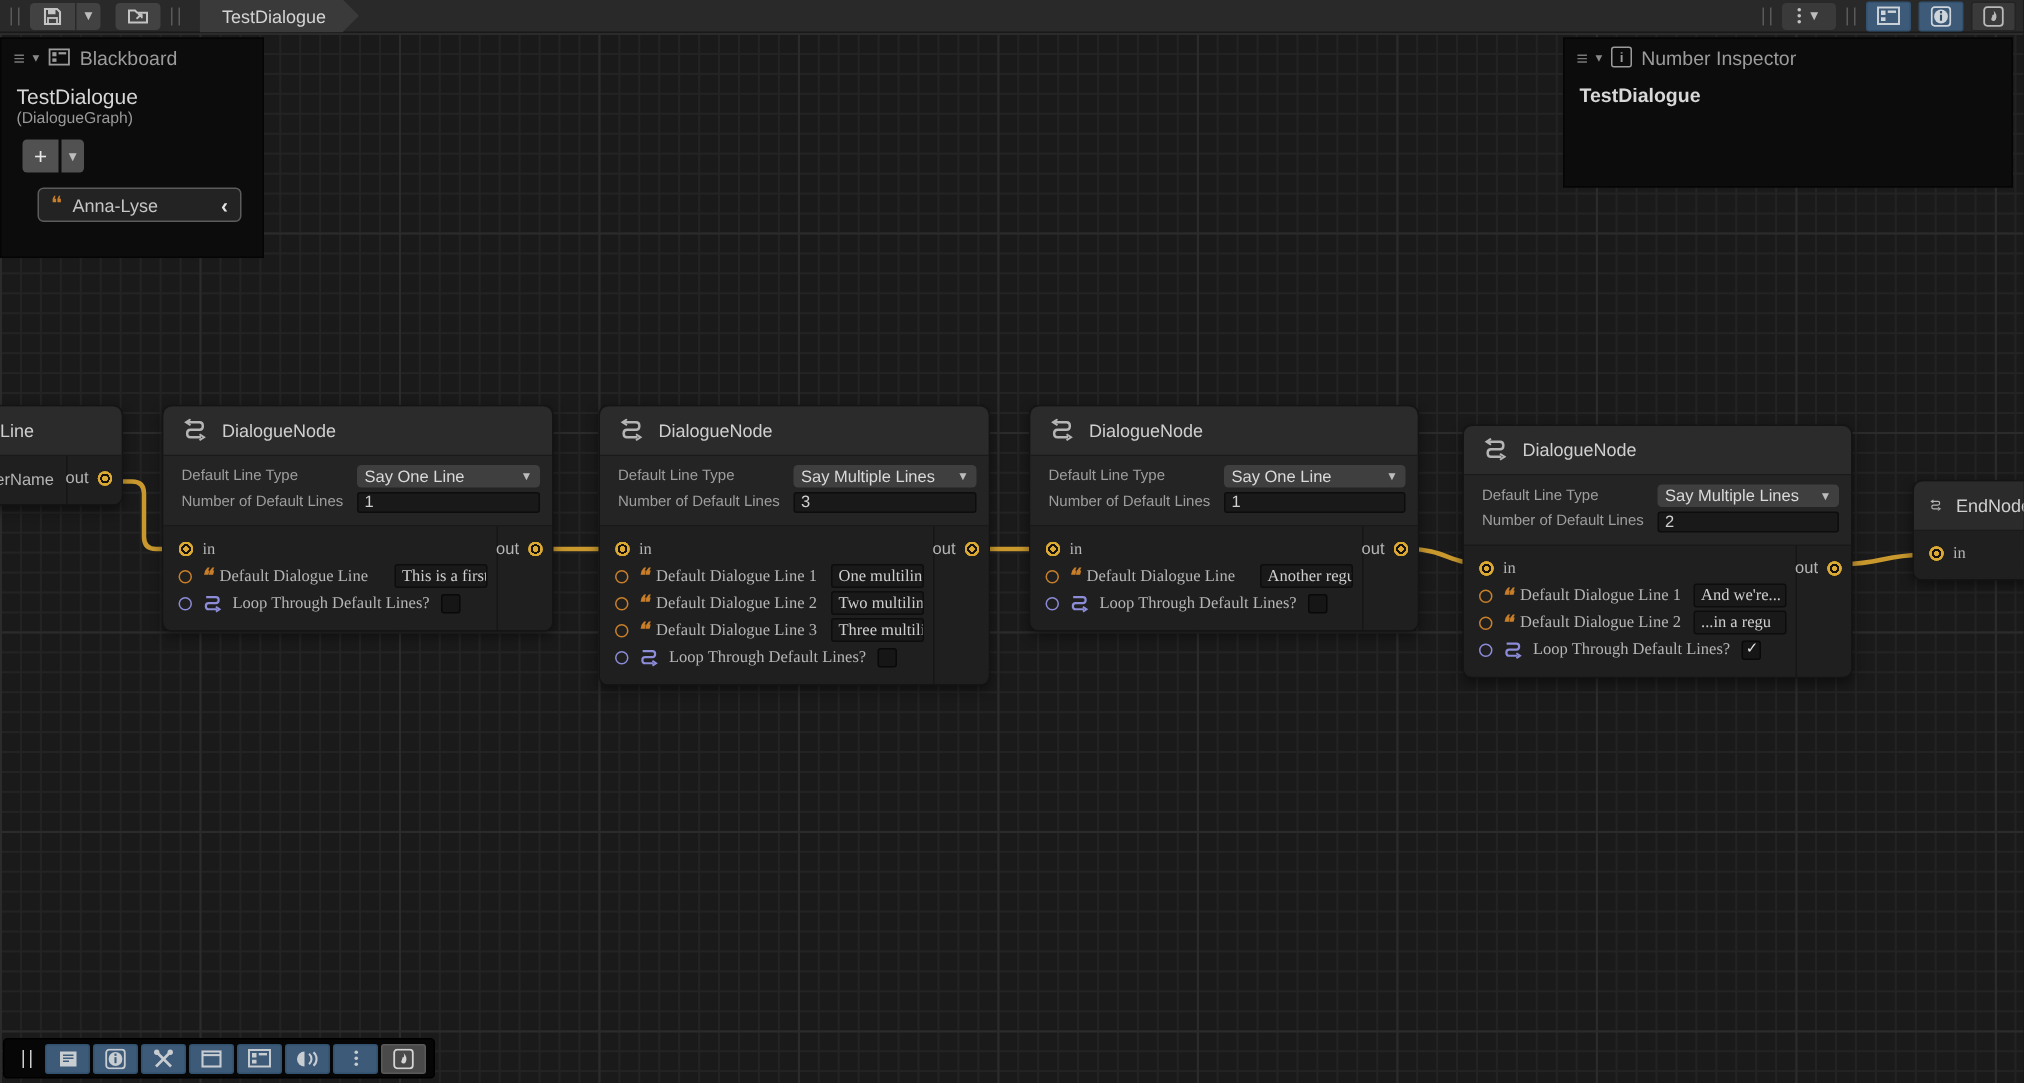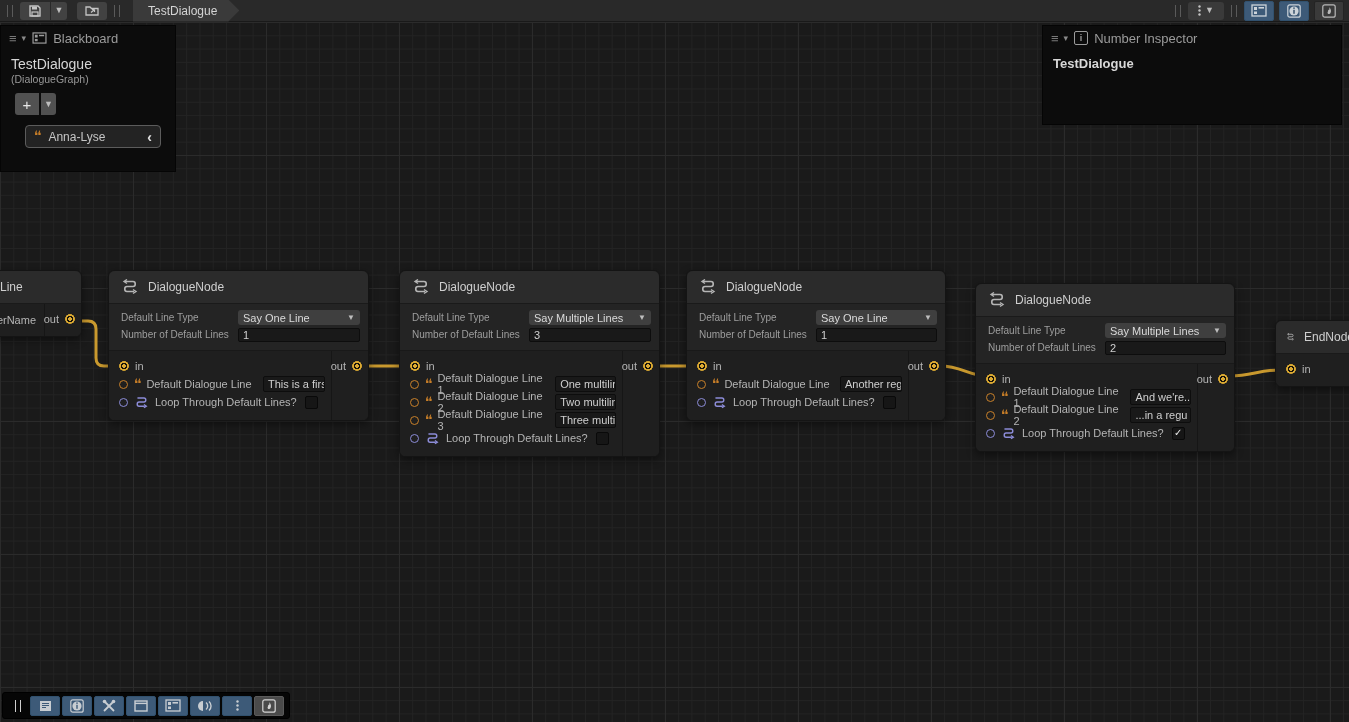--- a/index.html
+++ b/index.html
@@ -74,21 +74,21 @@
     color:#cfcfcf; font-size:12px; }
   .node-props { background:#242424; border-bottom:1px solid #191919; padding:5px 8px 7px 12px; }
   .prop-row { display:flex; align-items:center; height:17px; }
   .prop-label { width:117px; flex:none; color:#9e9e9e; font-size:10px; }
   .dropdown { flex:1; height:15px; background:#3f3f3f; border-radius:3px; color:#dadada;
     display:flex; align-items:center; justify-content:space-between; padding:0 5px; font-size:11px; }
   .dd-arrow { font-size:8px; color:#bdbdbd; }
   .textinput { flex:1; height:14px; background:#191919; border:1px solid #0d0d0d; border-radius:2px;
     color:#d0d0d0; display:flex; align-items:center; padding:0 4px; font-size:11px; }
   .node-ports { display:flex; background:#1f1f1f; border-radius:0 0 6px 6px; }
-  .ports-in { flex:1; padding:6px 3px 9px 10px; }
+  .ports-in { flex:1; padding:6px 3px 9px 10px;font-family:Liberation Serif, serif; }
   .ports-out { width:37px; border-left:1px solid #161616; padding:6px 6px 0 0; }
   .port-row { display:flex; align-items:center; height:18px; gap:6px; color:#b5b5b5; }
   .port-row.out { justify-content:flex-end; }
   .p-exec { width:10px; height:10px; border-radius:50%; flex:none;
     background:radial-gradient(circle, #dcaa32 0 1.8px, #17130a 1.8px 3.2px, #dcaa32 3.2px 5px, transparent 5px); }
   .p-hollow { width:9px; height:9px; border-radius:50%; flex:none; border:1.5px solid #c8802a; }
   .p-hollow.bool { border-color:#8c8cd8; }
   .port-field { margin-left:auto; margin-right:3px; width:62px; height:16px; background:#191919;
     border:1px solid #0d0d0d; border-radius:2px; color:#cfcfcf; display:flex; align-items:center;
     padding:0 4px; font-size:11px; overflow:hidden; white-space:nowrap; }

